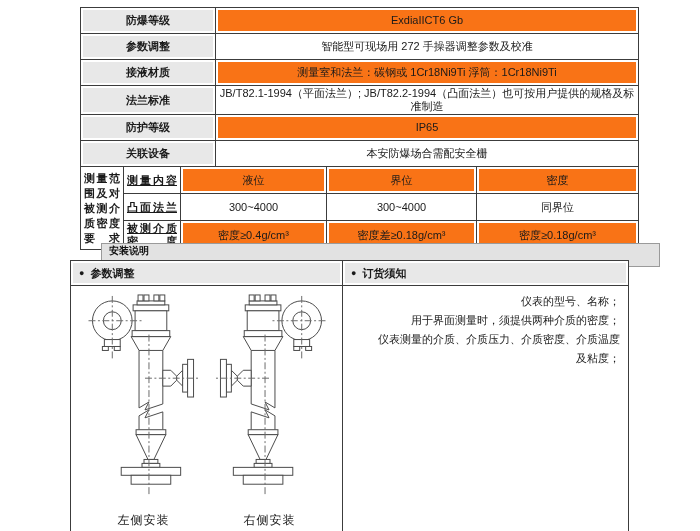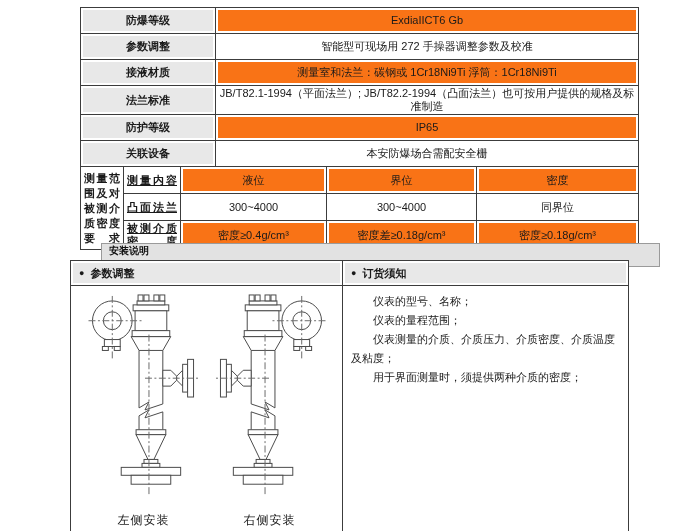--- a/index.html
+++ b/index.html
@@ -74,21 +74,21 @@
     display:flex; justify-content:center; gap:12px;
   }
   .fig { display:flex; flex-direction:column; align-items:center; }
   .fig svg { width:114px; height:216px; }
   .fig-right svg { transform:scaleX(-1); }
   .caption { font-size:12px; margin-top:5px; letter-spacing:1px; }
 
   .body-right { padding:6px 8px 0 8px; }
   .note {
     font-size:11px; line-height:19px;
-    text-indent:2em; margin:0;
+    text-indent:2em; margin:0;text-align:right;
   }
 </style>
 </head>
 <body>
 
 <div class="page">
 
   <table class="spec">
     <colgroup>
       <col style="width:43px">
@@ -262,19 +262,18 @@
             <line x1="62" y1="44" x2="62" y2="206"></line>
             <line x1="58" y1="88" x2="112" y2="88"></line>
           </g>
         </svg>
         <div class="caption">右侧安装</div>
       </div>
     </div>
 
     <div class="body-right">
       <p class="note">仪表的型号、名称；</p>
-      <p class="note">仪表的量程范围；</p>
+      <p class="note">用于界面测量时，须提供两种介质的密度；</p>
       <p class="note">仪表测量的介质、介质压力、介质密度、介质温度及粘度；</p>
-      <p class="note">用于界面测量时，须提供两种介质的密度；</p>
     </div>
   </div>
 
 </div>
 
 </body></html>

